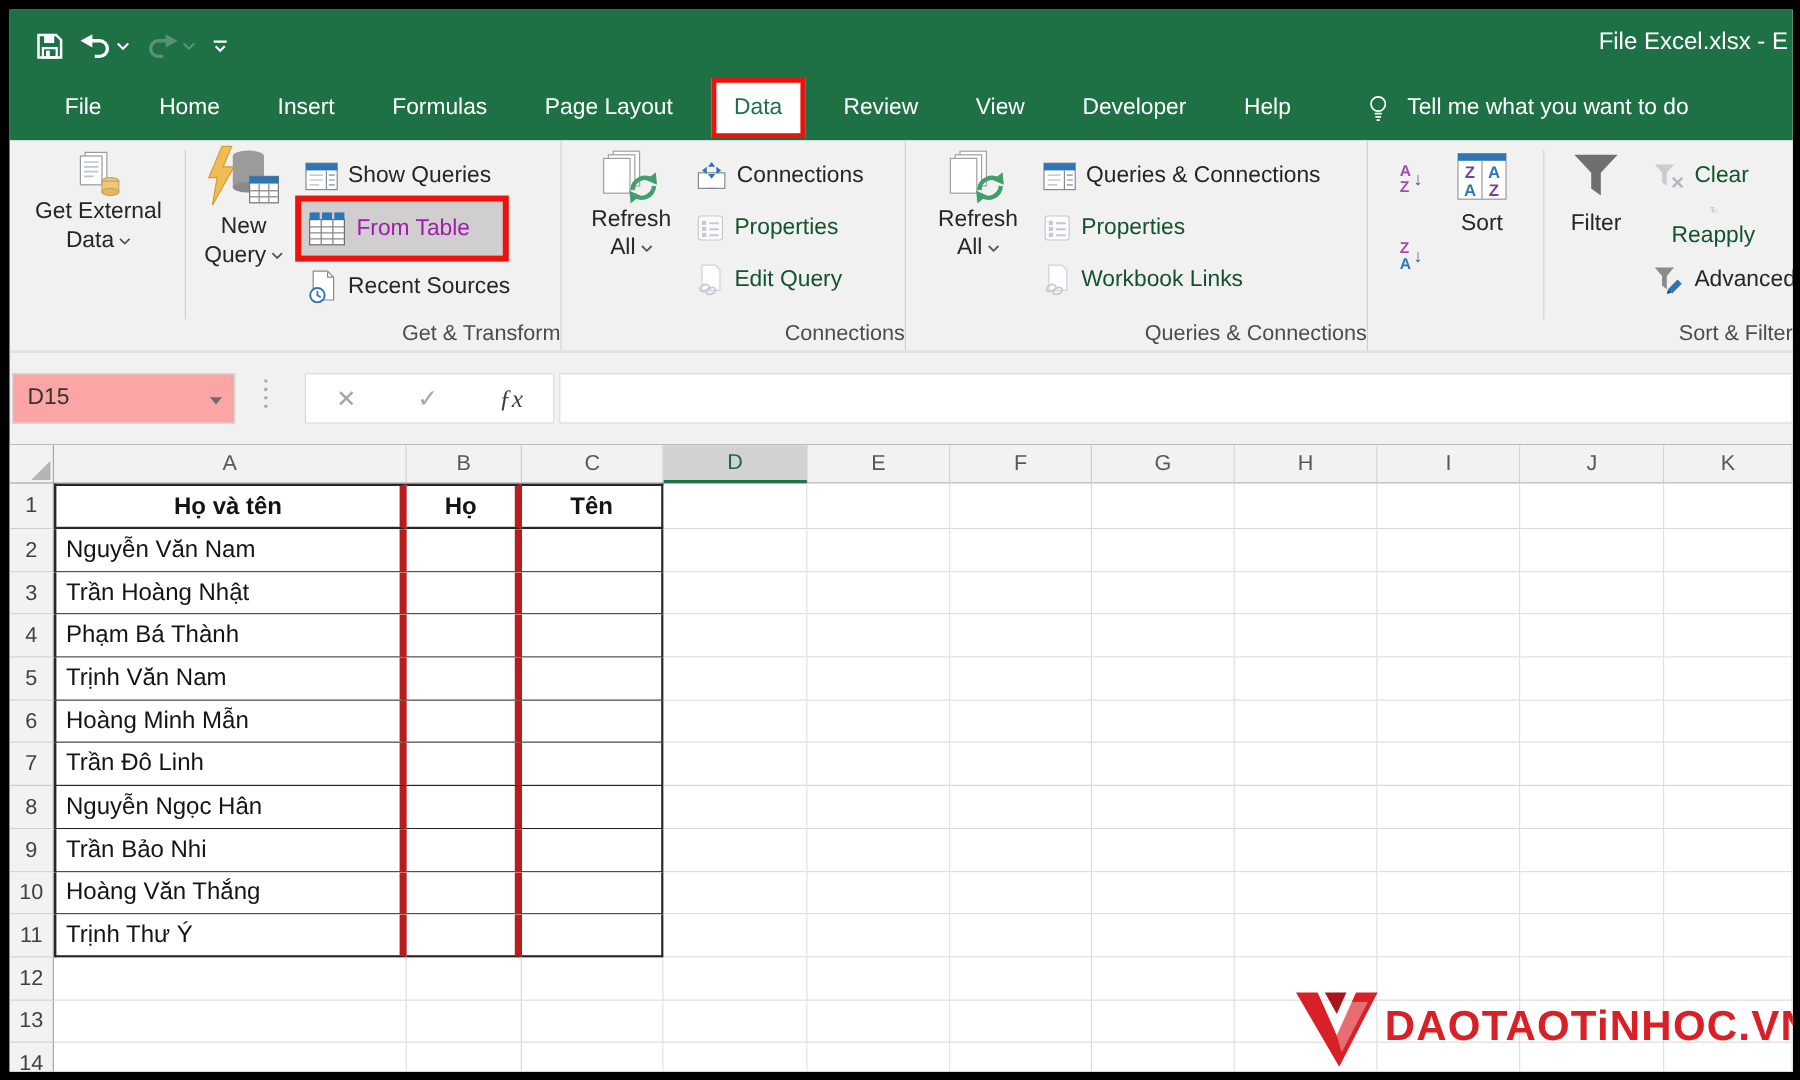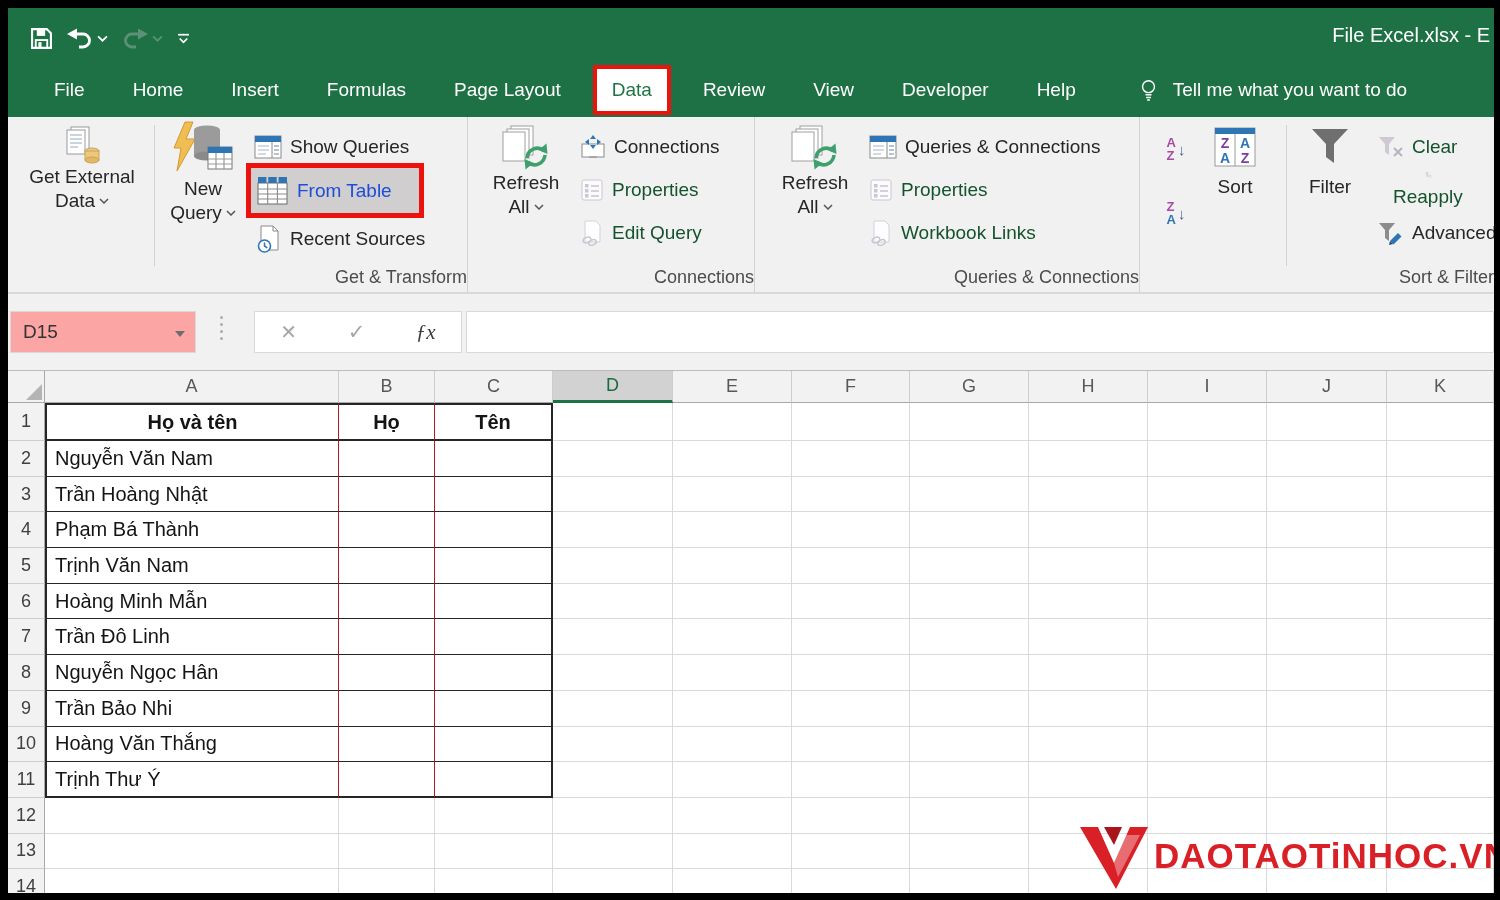--- a/index.html
+++ b/index.html
@@ -20,21 +20,21 @@
 
   
   .ribbon { position:absolute; left:0; top:109px; width:100%; height:176px; background:#f1f1f1; border-bottom:1px solid #d8d8d8; }
   .group { position:absolute; top:0; height:175px; border-right:1px solid #d2d2d2; }
   .group-label { position:absolute; left:0; right:0; bottom:4px; text-align:right; font-size:18px; color:#4c4c4c; white-space:nowrap; }
   .bigbtn { position:absolute; display:flex; flex-direction:column; align-items:center; font-size:19px; color:#262626; line-height:24px; text-align:center; }
   .bigbtn .lbl2 { display:flex; align-items:center; gap:4px; }
   .srow { position:absolute; display:flex; align-items:center; gap:8px; font-size:19px; color:#262626; white-space:nowrap; }
   .srow.disabled { color:#14532d; }
   .vdiv { position:absolute; top:8px; bottom:26px; width:1px; background:#d2d2d2; }
-  .from-table-box { position:absolute; display:flex; align-items:center; gap:8px; background:#d0cece; border:5px solid #ec130e; font-size:19px; color:#1d4ed8; padding:0 10px 0 6px; }
+  .from-table-box { position:absolute; display:flex; align-items:center; gap:8px; background:#d0cece; border:5px solid #ec130e; font-size:19px; color:#a21caf; padding:0 10px 0 6px; }
   .azbtn { position:absolute; display:flex; align-items:center; gap:2px; width:44px; height:40px; justify-content:center; }
   .azbtn .letters { display:flex; flex-direction:column; font-size:13px; font-weight:700; line-height:13px; }
   .azbtn .arr { font-size:15px; color:#44629b; }
 
   
   .fbar { position:absolute; left:0; top:285px; width:100%; height:77px; background:#f1f1f1; border-top:1px solid #dadada; }
   .namebox { position:absolute; left:2px; top:17px; width:186px; height:42px; background:#fca5a5; border:1px solid #d9d9d9; display:flex; align-items:center; font-size:19px; color:#333; padding-left:12px; }
   .namebox .caret { position:absolute; right:10px; top:19px; width:0; height:0; border-left:5px solid transparent; border-right:5px solid transparent; border-top:6px solid #6d6d6d; }
   .dots { position:absolute; left:212px; top:22px; display:flex; flex-direction:column; gap:4px; }
   .dots i { width:3px; height:3px; border-radius:50%; background:#adadad; }
@@ -47,21 +47,21 @@
   
   .grid { position:absolute; left:0; top:362px; width:1486px; height:523px; background:#fff; border-top:1px solid #bcbcbc;
     display:grid; grid-template-columns:37px 294px 96px 118px 120px 119px 118px 119px 119px 119px 120px 107px;
     grid-template-rows:32px 38px repeat(13, 35.7px); }
   .ch { background:#f2f2f2; border-right:1px solid #cdcdcd; border-bottom:1px solid #a8a8a8; color:#585858; font-size:18px; display:flex; align-items:center; justify-content:center; }
   .ch.sel { background:#d2d2d2; border-bottom:3px solid #1e7145; color:#1c6b3f; }
   .corner { position:relative; background:#f2f2f2; border-right:1px solid #a8a8a8; border-bottom:1px solid #a8a8a8; }
   .corner:after { content:""; position:absolute; right:2px; bottom:2px; border-left:16px solid transparent; border-bottom:16px solid #b4b4b4; }
   .rh { background:#f2f2f2; border-right:1px solid #a8a8a8; border-bottom:1px solid #cdcdcd; color:#404040; font-size:18px; display:flex; align-items:center; justify-content:center; }
   .cell { background:#fff; border-right:1px solid #d9d9d9; border-bottom:1px solid #d9d9d9; font-size:20px; color:#141414; display:flex; align-items:center; padding-left:8px; overflow:hidden; white-space:nowrap; }
-  .cell.tbl { border-right:1px solid #b91c1c; border-bottom:1px solid #262626; }
+  .cell.tbl { border-right:6px solid #b91c1c; border-bottom:1px solid #262626; }
   .cell.tl { border-left:2px solid #262626; }
   .cell.tt { border-top:2px solid #262626; }
   .cell.tb { border-bottom:2px solid #262626; }
   .cell.tr { border-right:2px solid #262626; }
   .cell.hdr { font-weight:700; justify-content:center; padding-left:0; }
 
   
   .watermark { position:absolute; left:1070px; top:815px; display:flex; align-items:center; z-index:5; pointer-events:none; }
   .wm-text { color:#da2027; font-size:35px; font-weight:800; letter-spacing:1px; margin-left:4px; white-space:nowrap; }
 

